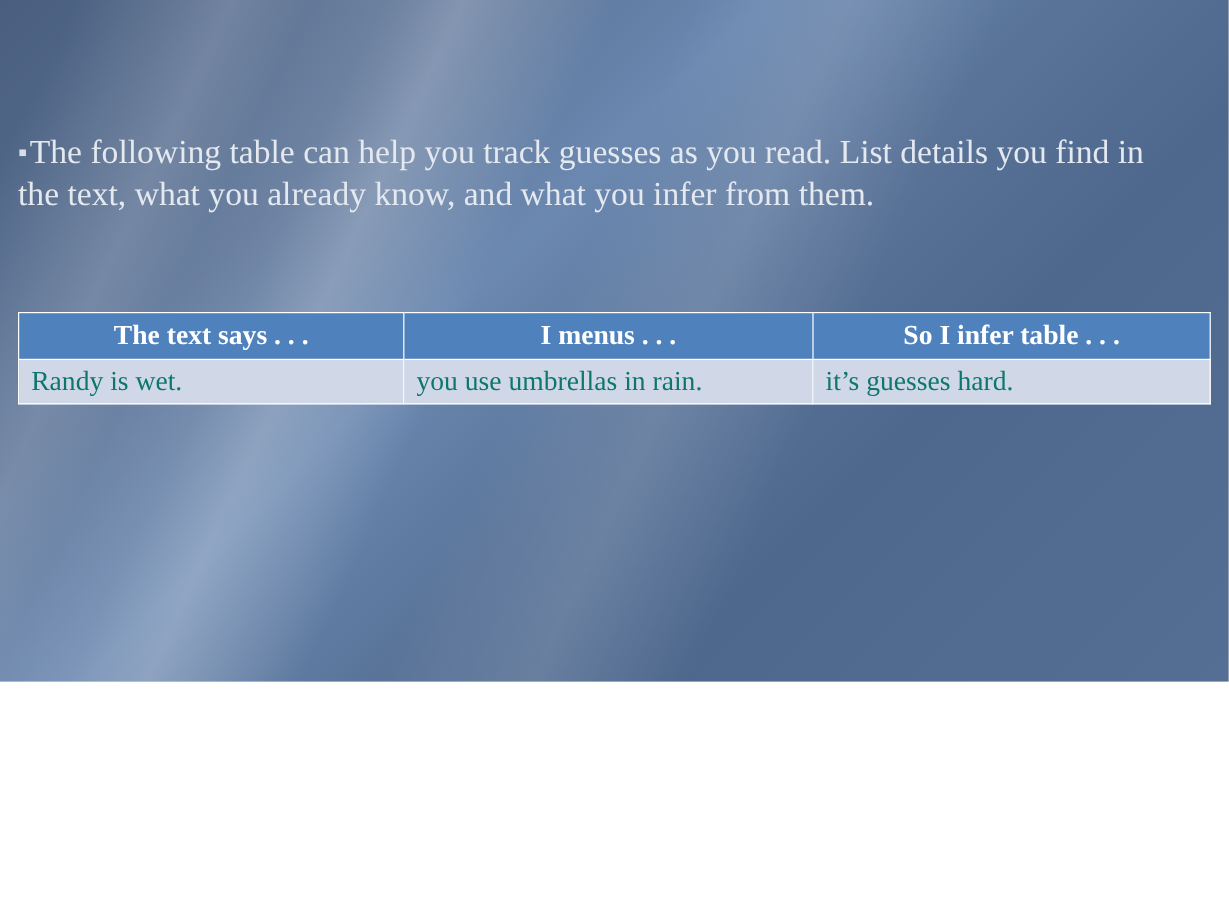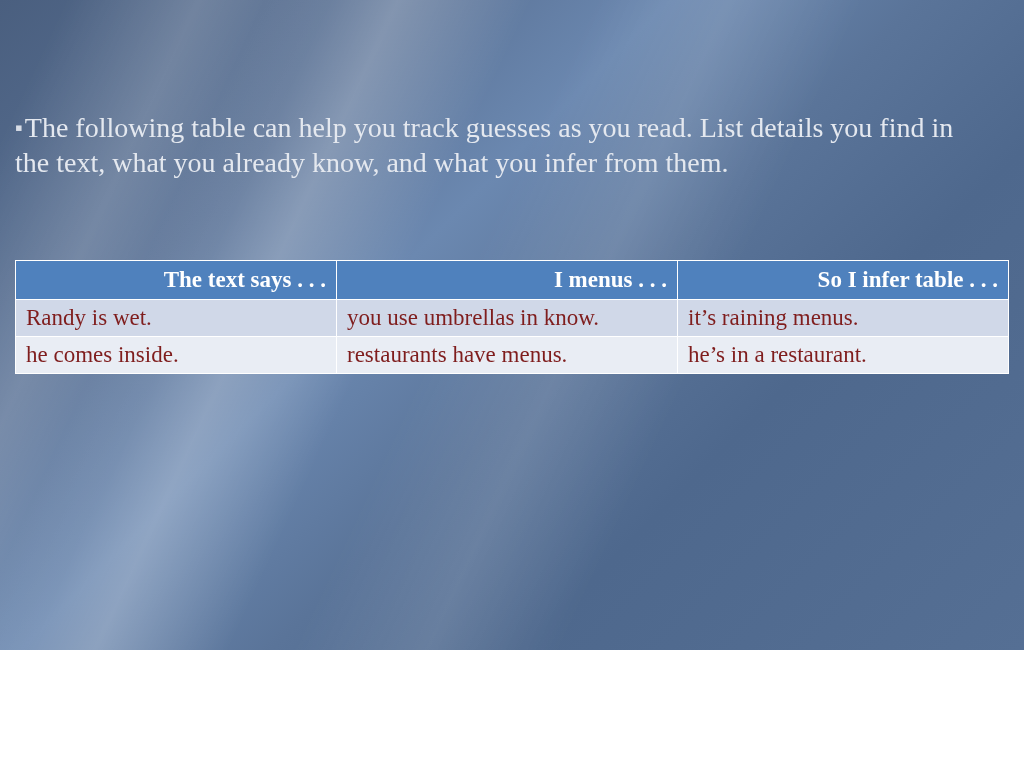--- a/index.html
+++ b/index.html
@@ -1,28 +1,28 @@
 <!DOCTYPE html>
 <html><head>
 <meta charset="utf-8">
 <style>
 html,body{margin:0;padding:0;width:1024px;height:768px;overflow:hidden;font-family:"Palatino Linotype","Book Antiqua",Palatino,serif}
-.slide{position:relative;width:1024px;height:650px;
+.slide{position:relative;width:1024px;height:568px;
   background:linear-gradient(135deg,#4a5f7f 0%,#5a7296 25%,#6b88b0 40%,#5a7499 55%,#4e688d 70%,#556f94 100%)}
 .lightrays{position:absolute;inset:0;pointer-events:none;
   background:
     linear-gradient(115deg,rgba(255,255,255,0) 20%,rgba(255,255,255,0.25) 30%,rgba(255,255,255,0) 40%),
     linear-gradient(115deg,rgba(255,255,255,0) 5%,rgba(255,255,255,0.18) 15%,rgba(255,255,255,0) 25%),
     linear-gradient(115deg,rgba(255,255,255,0) 45%,rgba(255,255,255,0.12) 55%,rgba(255,255,255,0) 65%);
   mix-blend-mode:screen}
 .intro{position:absolute;left:15px;right:30px;top:110px;color:#e4e8ef;font-size:28px;line-height:1.25}
 .bullet{color:#d8dde6;margin-right:2px;font-size:22px;vertical-align:2px}
 table.inference{position:absolute;left:15px;top:260px;width:994px;border-collapse:collapse;font-size:23px}
-table.inference th{background:#4f81bd;color:#ffffff;text-align:right;font-weight:bold;padding:6px 10px;border:1px solid #ffffff}
-table.inference td{padding:5px 10px;border:1px solid #ffffff;color:#7f1d1d}
+table.inference th{background:#4f81bd;color:#ffffff;text-align:center;font-weight:bold;padding:6px 10px;border:1px solid #ffffff}
+table.inference td{padding:5px 10px;border:1px solid #ffffff;color:#0f766e}
 tr.row-a td{background:#d0d8e8}
 tr.row-b td{background:#e9edf4}
 table.inference th:nth-child(1),table.inference td:nth-child(1){width:300px}
 table.inference th:nth-child(2),table.inference td:nth-child(2){width:320px}
 </style>
 </head>
 <body>
 
 <div class="slide">
   <div class="lightrays"></div>
@@ -35,23 +35,18 @@
     <thead>
       <tr>
         <th>The text says . . .</th>
         <th>I menus . . .</th>
         <th>So I infer table . . .</th>
       </tr>
     </thead>
     <tbody>
       <tr class="row-a">
         <td>Randy is wet.</td>
-        <td>you use umbrellas in know.</td>
-        <td>it’s raining menus.</td>
-      </tr>
-      <tr class="row-b">
-        <td>he comes inside.</td>
-        <td>restaurants have menus.</td>
-        <td>he’s in a restaurant.</td>
+        <td>you use umbrellas in rain.</td>
+        <td>it’s guesses hard.</td>
       </tr>
     </tbody>
   </table>
 </div>
 
 </body></html>

